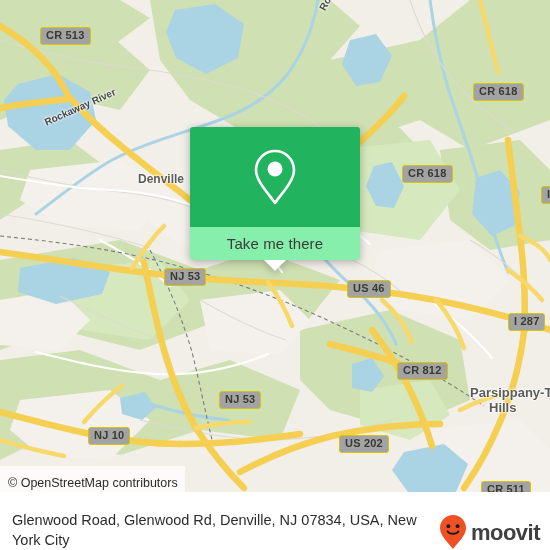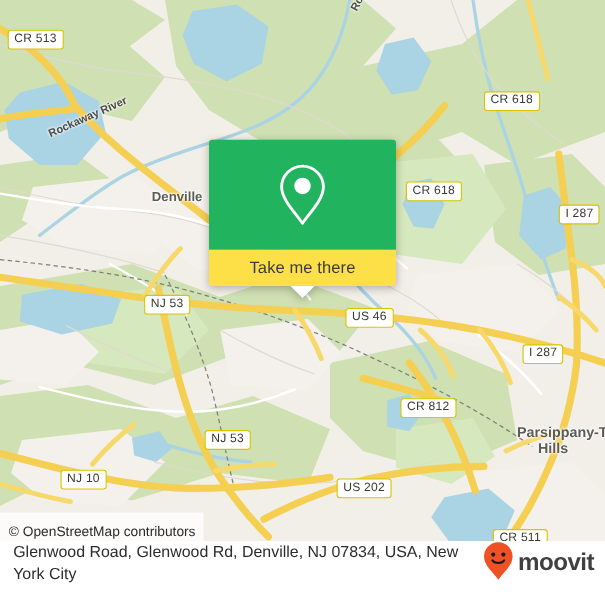--- a/index.html
+++ b/index.html
@@ -30,31 +30,32 @@
     width: 550px;
     height: 492px;
     overflow: hidden;
     background: #f2efe9;
   }
   .map-svg { position:absolute; left:0; top:0; }
 
   
   .shield {
     position: absolute;
-    background: #ffffff;
+    background: #a3a3a3;
     border: 1.5px solid #d8c400;
     border-radius: 3px;
     color: #3a3a32;
     font-size: 11px;
-    font-weight: normal;
+    font-weight: bold;
     letter-spacing: .2px;
     padding: 1px 5px 2px 5px;
     line-height: 13px;
     white-space: nowrap;
     box-sizing: border-box;
+    margin-left: 33px;
   }
   .place-label {
     position: absolute;
     color: #5b5b58;
     font-size: 12px;
     font-weight: bold;
     white-space: nowrap;
     text-shadow: 0 0 3px #fff, 0 0 3px #fff, 0 0 2px #fff;
   }
   .place-label.small { font-size: 13px; }
@@ -91,21 +92,21 @@
   .popup-head {
     height: 100px;
     background: #22b35e;
     border-radius: 3px 3px 0 0;
     display: flex;
     align-items: center;
     justify-content: center;
   }
   .popup-foot {
     height: 33px;
-    background: #fde047;
+    background: #86efac;
     border-radius: 0 0 3px 3px;
     display: flex;
     align-items: center;
     justify-content: center;
     color: #3c3c3c;
     font-size: 15px;
     letter-spacing: .1px;
   }
   .popup-tail {
     position: absolute;
@@ -120,21 +121,21 @@
 
   
   .bottombar {
     position: absolute;
     left: 0;
     top: 492px;
     width: 550px;
     height: 58px;
     background: rgba(255,255,255,.93);
     display: flex;
-    align-items: flex-start;
+    align-items: flex-end;
     box-sizing: border-box;
     padding: 0 10px 0 12px;
   }
   .address {
     flex: 1;
     color: #2c2c2c;
     font-size: 14.5px;
     line-height: 20px;
     padding-right: 8px;
   }

